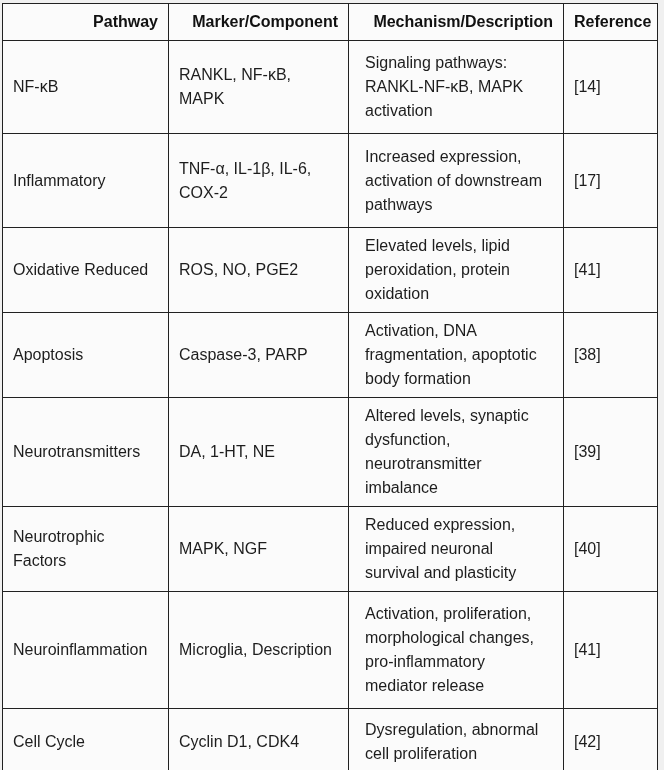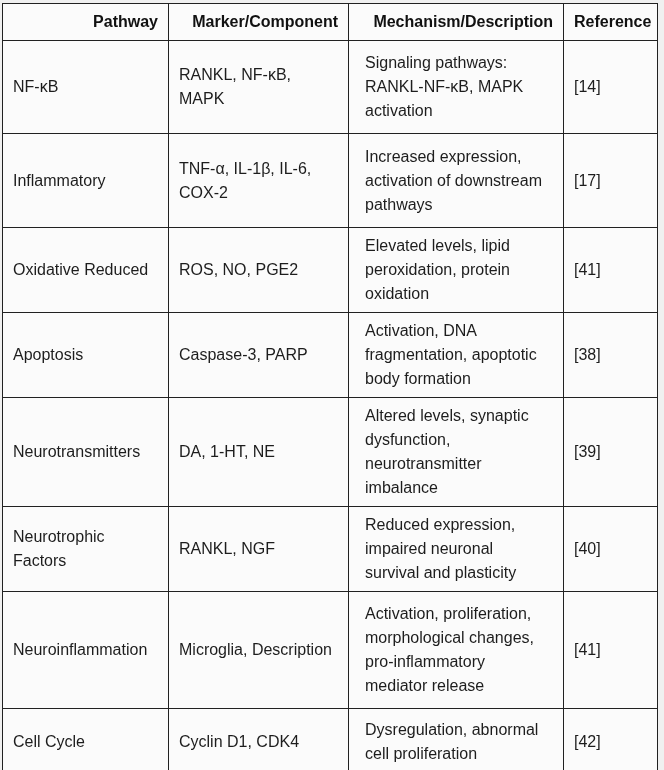--- a/index.html
+++ b/index.html
@@ -102,21 +102,21 @@
       <td>[38]</td>
     </tr>
     <tr>
       <td>Neurotransmitters</td>
       <td>DA, 1-HT, NE</td>
       <td class="mech">Altered levels, synaptic dysfunction, neurotransmitter imbalance</td>
       <td>[39]</td>
     </tr>
     <tr>
       <td>Neurotrophic Factors</td>
-      <td>RANKL, NGF</td>
+      <td>MAPK, NGF</td>
       <td class="mech">Reduced expression, impaired neuronal survival and plasticity</td>
       <td>[40]</td>
     </tr>
     <tr>
       <td>Neuroinflammation</td>
       <td>Microglia, Description</td>
       <td class="mech">Activation, proliferation, morphological changes, pro-inflammatory mediator release</td>
       <td>[41]</td>
     </tr>
     <tr>

